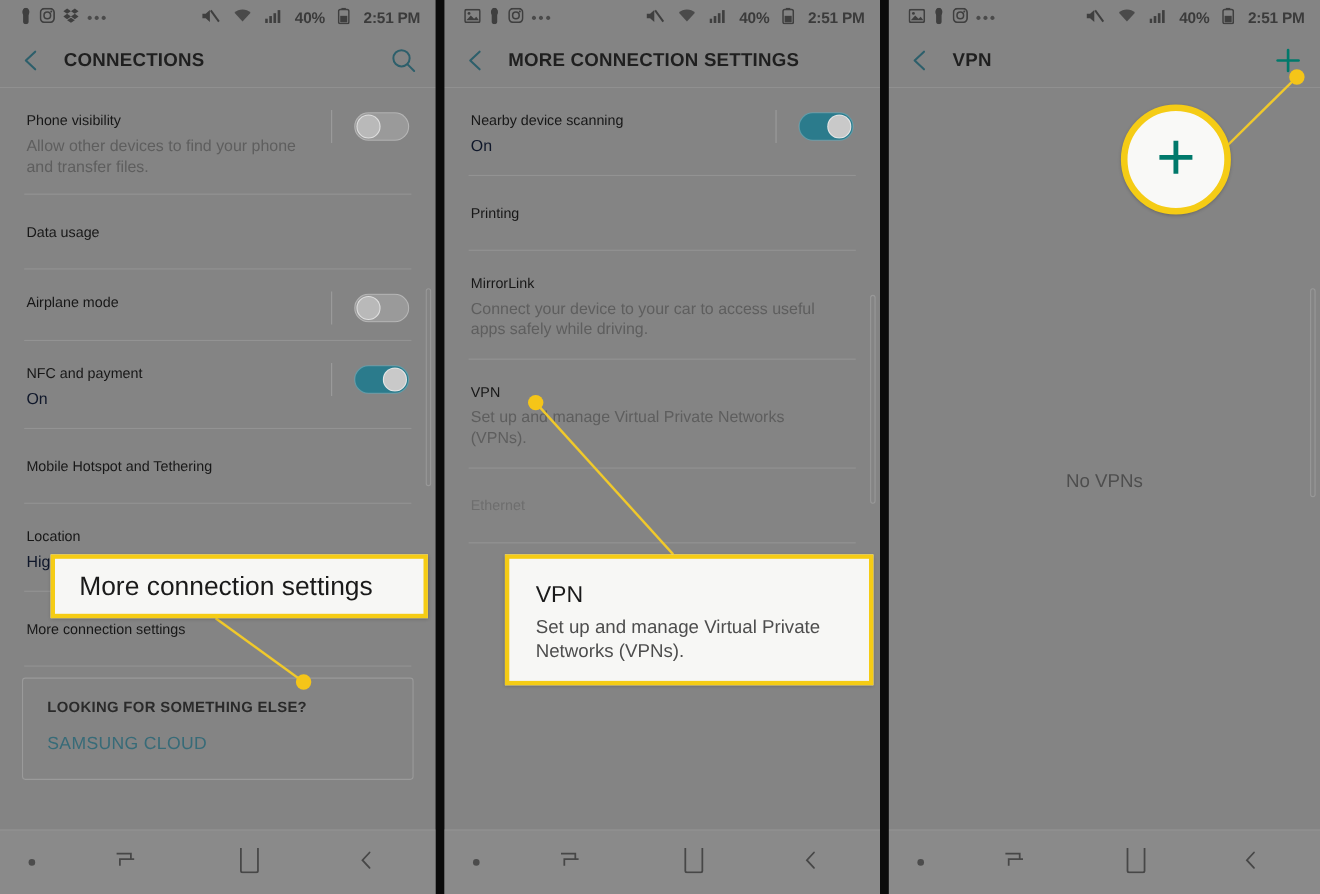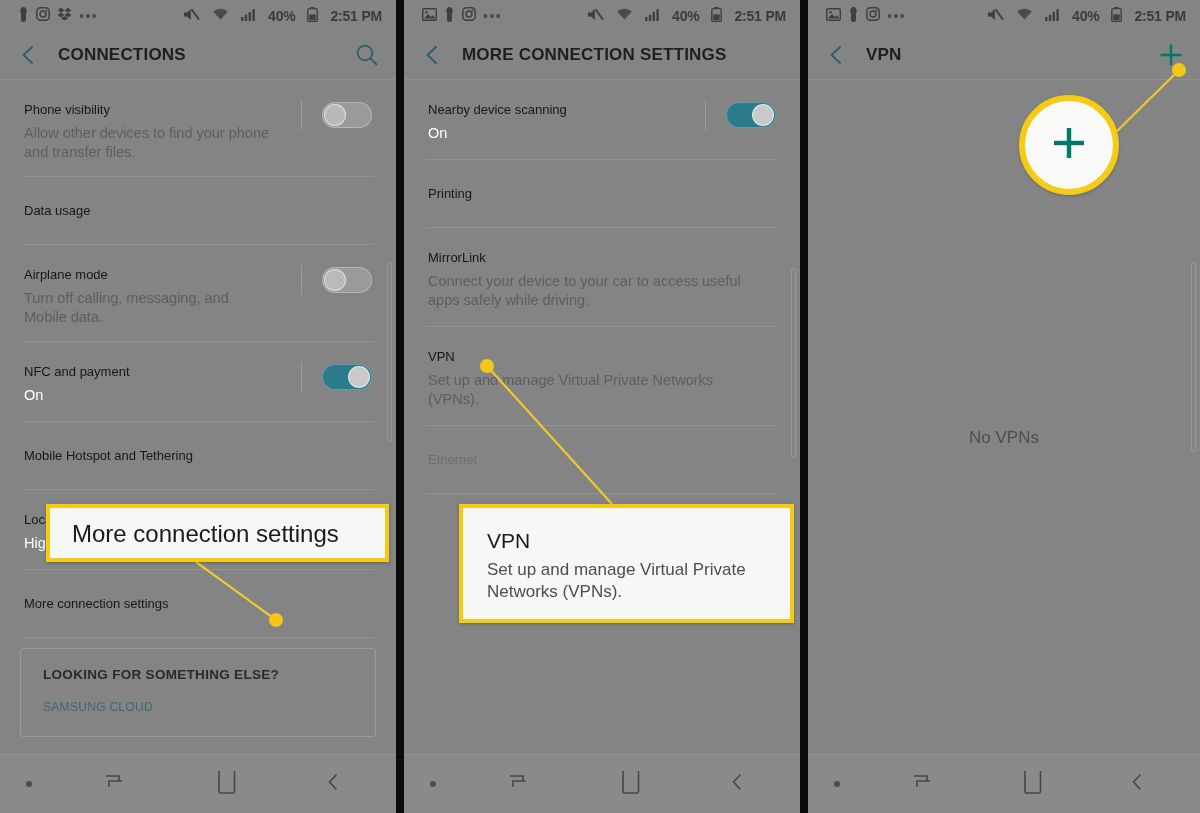--- a/index.html
+++ b/index.html
@@ -111,21 +111,21 @@
     font-weight: normal;
   }
   .row-title.dim { color: #6e6e6e; }
   .row-sub {
     font-size: 14.5px;
     color: #5e5e5e;
     line-height: 19px;
     margin-top: 3px;
   }
   .row-sub.on {
-    color: #ffffff;
+    color: #0f172a;
   }
   .sep {
     height: 1px;
     background: rgba(255,255,255,0.13);
     margin: 0 22px;
   }
 
   
   .toggle-wrap {
     flex: 0 0 auto;
@@ -171,21 +171,21 @@
     padding: 18px 22px 22px 22px;
     box-sizing: border-box;
   }
   .footcard-title {
     font-size: 13.5px;
     font-weight: bold;
     color: #2a2a2a;
     letter-spacing: 0.3px;
   }
   .footcard-link {
-    font-size: 12px;
+    font-size: 16px;
     color: #376b78;
     margin-top: 18px;
     letter-spacing: 0.3px;
   }
 
   
   .empty {
     position: absolute;
     top: 428px;
     left: 0;
@@ -397,21 +397,20 @@
       <div class="row" style="padding-top:22px;padding-bottom:22px;">
         <div class="row-main">
           <div class="row-title">Data usage</div>
         </div>
       </div>
       <div class="sep"></div>
 
       <div class="row" style="padding-top:18px;padding-bottom:14px;">
         <div class="row-main">
           <div class="row-title">Airplane mode</div>
-          <div class="row-sub" style="max-width:250px;">Turn off calling, messaging, and Mobile data.</div>
         </div>
         <div class="toggle-wrap">
           <div class="tgl-bar"></div>
           <div class="toggle">
               <div class="knob"></div>
             </div>
         </div>
       </div>
       <div class="sep"></div>
 

